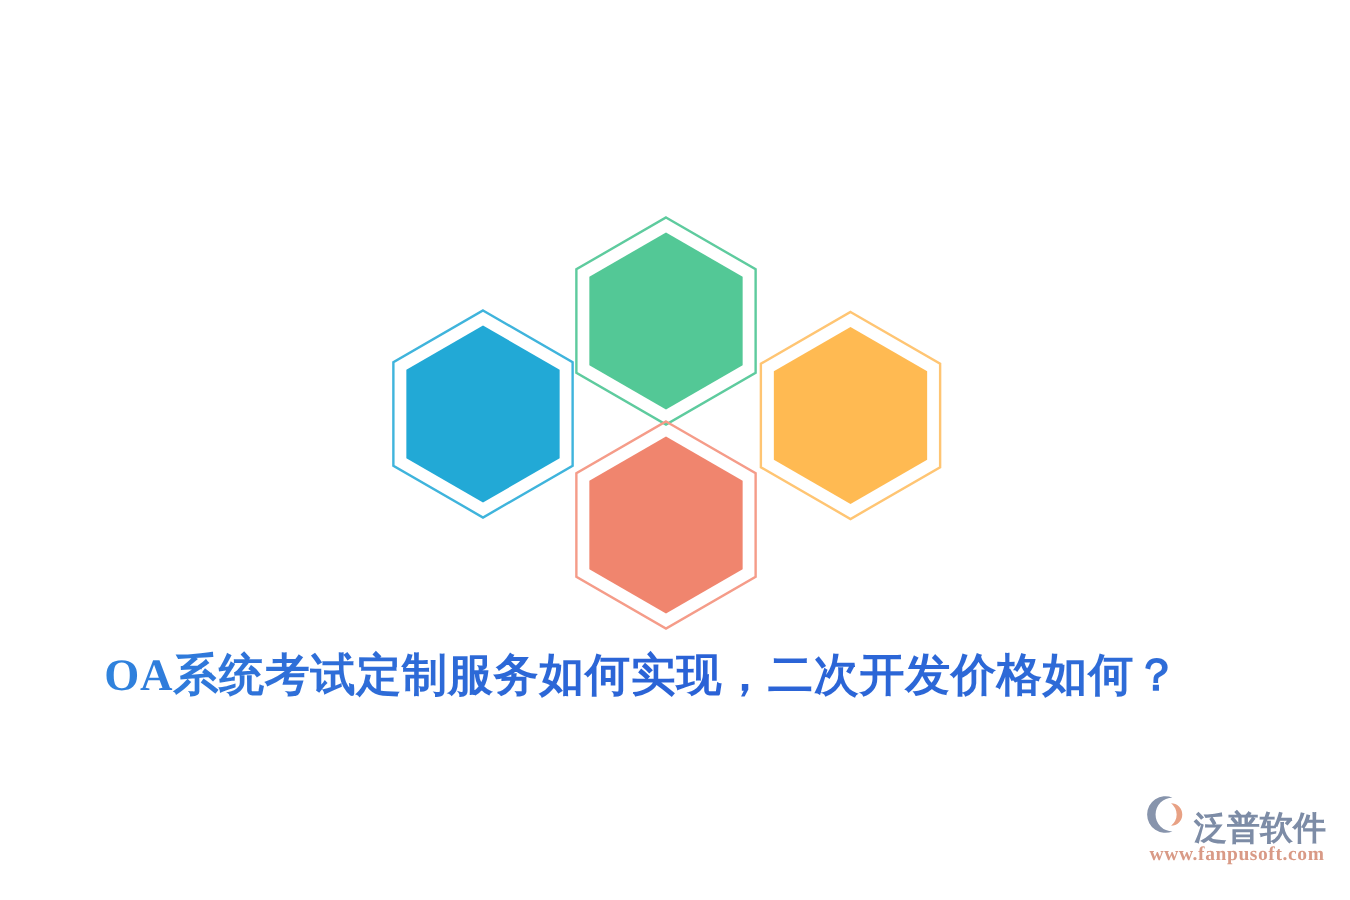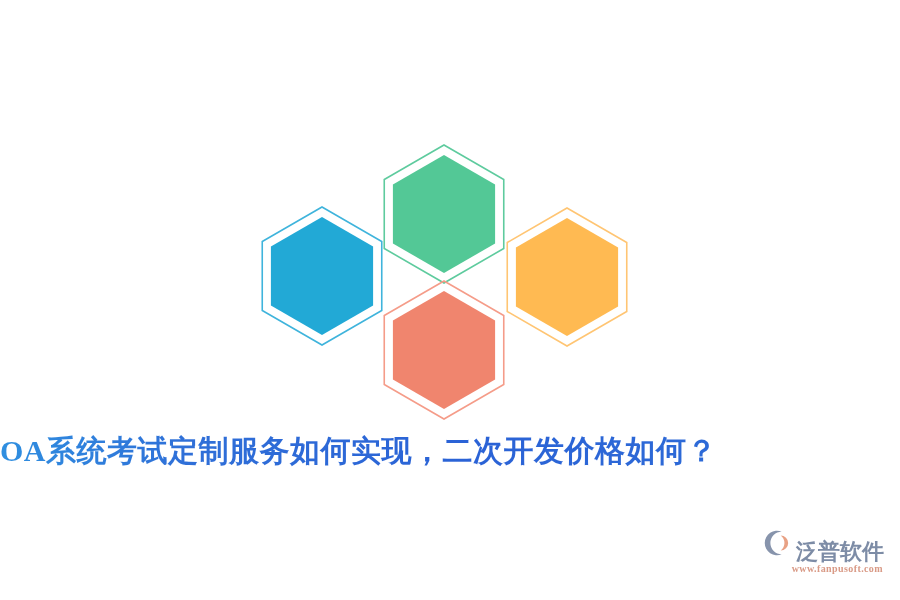--- a/index.html
+++ b/index.html
@@ -33,21 +33,21 @@
     width: 900px;
     height: 430px;
   }
 
   
   #headline {
     position: absolute;
     left: 0;
     top: 429px;
     width: 856px;
-    text-align: left;
+    text-align: center;
     font-family: "Liberation Serif", "DejaVu Serif", serif;
     font-size: 30px;
     line-height: 44px;
     font-weight: 700;
     letter-spacing: 0.5px;
     white-space: nowrap;
     background-image: linear-gradient(90deg, #2f8fe0 0%, #2f6fd8 22%, #2a62d6 55%, #2f6fd8 100%);
     -webkit-background-clip: text;
     background-clip: text;
     color: #2f68d6;
@@ -82,21 +82,21 @@
     font-size: 22px;
     font-weight: 700;
     color: #7d8ca6;
     letter-spacing: 0px;
     line-height: 30px;
     margin-top: 18px;
   }
   #brand-url {
     text-align: right;
     font-family: "Liberation Serif", "DejaVu Serif", serif;
-    font-size: 10px;
+    font-size: 13px;
     font-weight: 700;
     color: #d99a86;
     letter-spacing: 0.4px;
     line-height: 18px;
     padding-right: 1px;
   }
 </style>
 </head>
 <body>
 

